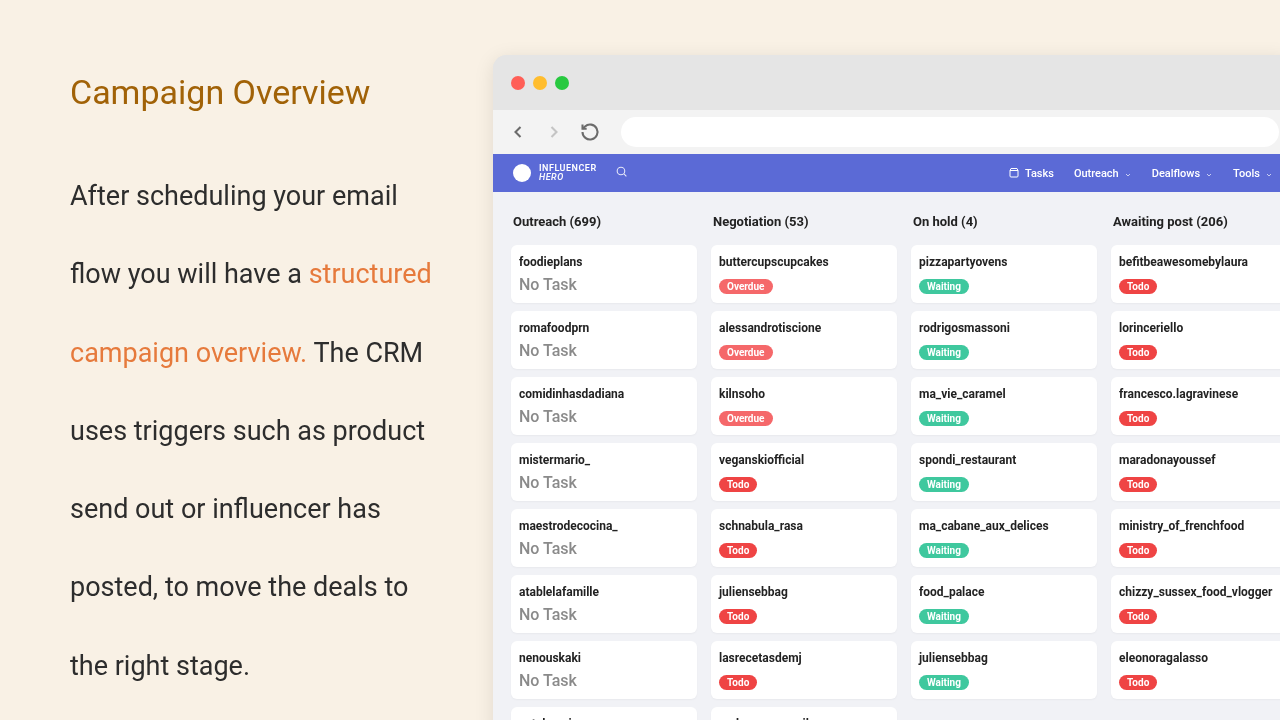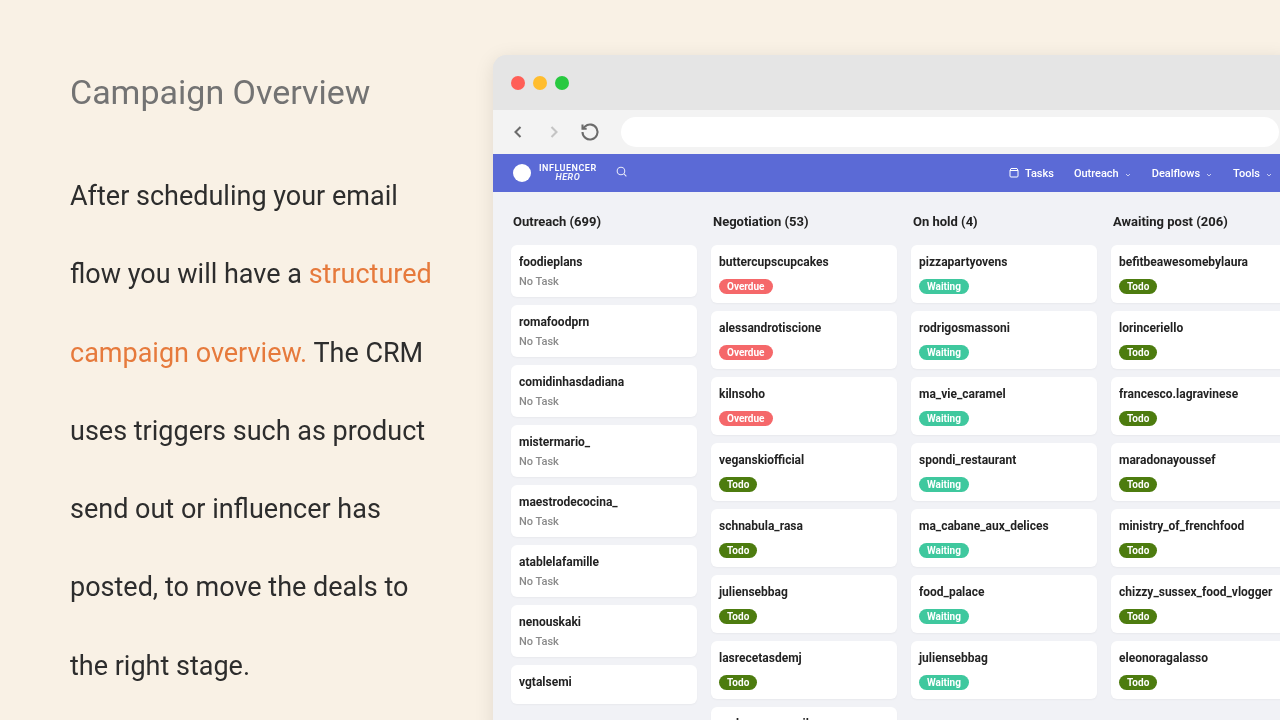--- a/index.html
+++ b/index.html
@@ -13,21 +13,21 @@
   }
   .left-panel {
     position: absolute;
     left: 70px;
     top: 72px;
     width: 380px;
   }
   .left-title {
     font-size: 34px;
     font-weight: 400;
-    color: #737373;
+    color: #a16207;
     margin-bottom: 45px;
   }
   .left-body {
     font-size: 27px;
     line-height: 2.9;
     color: #2d2d2d;
     font-weight: 400;
   }
   .left-body .highlight { color: #e67a3c; }
 
@@ -90,21 +90,21 @@
     padding: 0 20px;
     color: #fff;
     font-size: 11px;
   }
   .logo-dot {
     width: 18px; height: 18px;
     background: #fff;
     border-radius: 50%;
     margin-right: 8px;
   }
-  .logo-text { line-height: 1.05; font-size: 9px; letter-spacing: 0.5px; text-align: center; }
+  .logo-text { line-height: 1.05; font-size: 9px; letter-spacing: 0.5px; }
   .logo-text .t1 { font-weight: 600; }
   .logo-text .t2 { font-style: italic; font-weight: 600; opacity: 0.95; }
   .search-icon-h {
     margin-left: 18px;
     opacity: 0.85;
   }
   .search-icon-h svg { stroke: #fff; stroke-width: 2; fill: none; }
   .nav-spacer { flex: 1; }
   .nav-items { display: flex; gap: 20px; align-items: center; }
   .nav-item { display: flex; align-items: center; gap: 5px; cursor: pointer; font-weight: 500; text-align: center; }
@@ -143,24 +143,24 @@
     line-height: 1.25;
   }
   .badge {
     display: inline-block;
     font-size: 10px;
     font-weight: 700;
     padding: 2px 8px;
     border-radius: 9px;
     color: #fff;
   }
-  .notask { color: #8a8a8a; font-size: 11px; font-weight: 500; }
+  .notask { color: #8a8a8a; font-size: 16px; font-weight: 500; }
   .b-overdue { background: #f5686a; }
   .b-waiting { background: #3fc89e; }
-  .b-todo    { background: #4d7c0f; }
+  .b-todo    { background: #ef4444; }
 </style>
 </head>
 <body>
 
 <div class="left-panel">
   <h1 class="left-title">Campaign Overview</h1>
   <p class="left-body">
     <span>After scheduling your email flow you will have a </span><span class="highlight">structured campaign overview.</span><span> The CRM uses triggers such as product send out or influencer has posted,  to move the deals to the right stage.</span>
   </p>
 </div>

